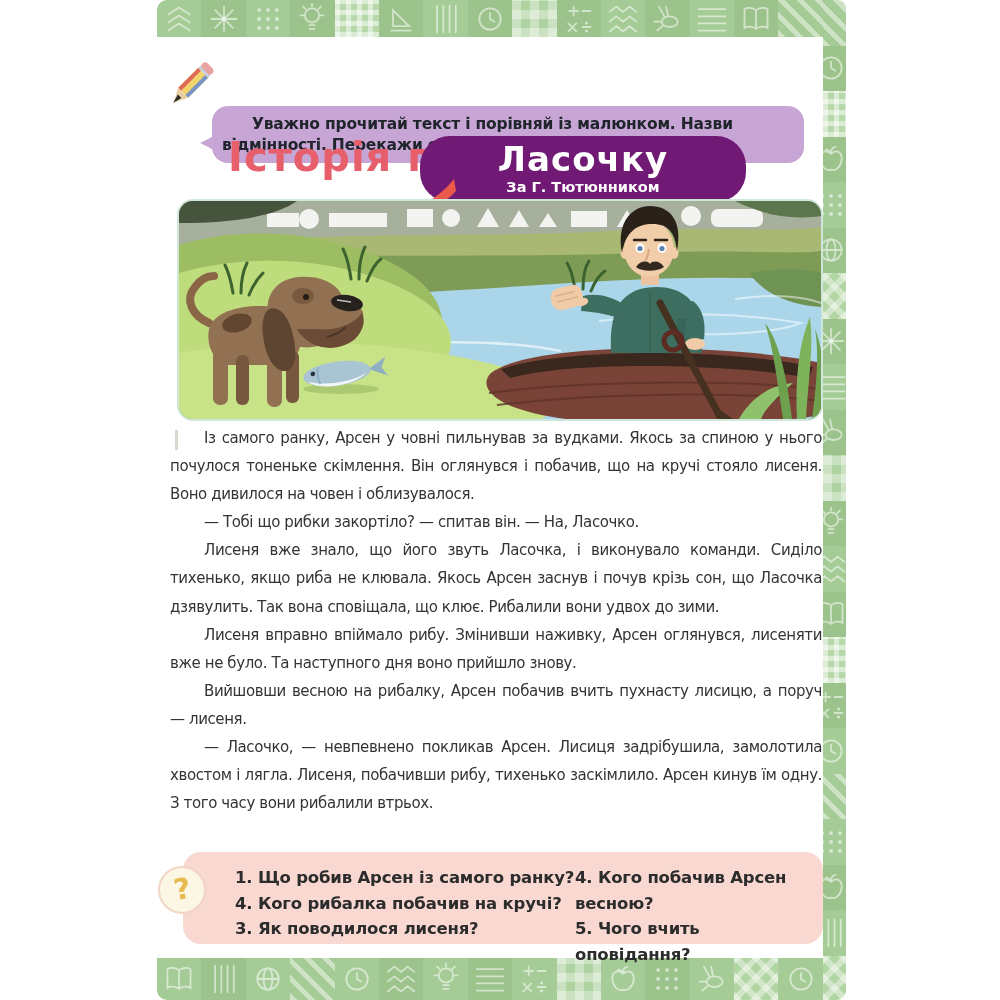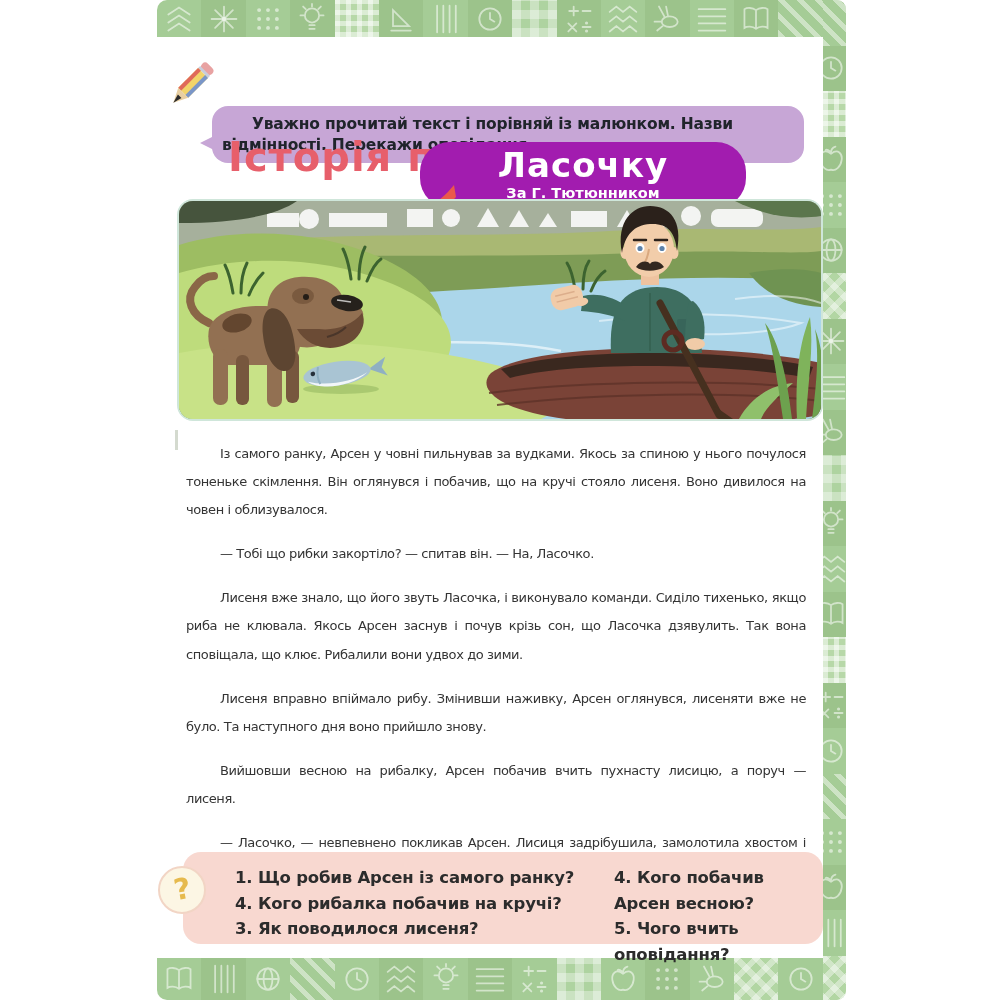--- a/index.html
+++ b/index.html
@@ -37,39 +37,39 @@
   #banner{position:absolute;left:212px;top:58px;width:592px;height:57px;background:#c7a6d6;
           border-radius:16px;box-sizing:border-box;padding:8px 12px 6px 10px;margin-top:48px;}
   #banner:before{content:"";position:absolute;left:-12px;top:30px;width:0;height:0;
           border-style:solid;border-width:7px 14px 7px 0;border-color:transparent #c7a6d6 transparent transparent;}
   #banner p{margin:0;font-size:15.5px;line-height:21px;font-weight:bold;color:#20242b;
           letter-spacing:-.2px;text-indent:30px;}
 
   
   #title-prefix{position:absolute;left:228px;top:134px;font-size:40px;font-weight:800;
           color:#e75f6b;letter-spacing:1px;}
-  #bubble{position:absolute;left:420px;top:142px;width:326px;height:66px;background:#a21caf;
+  #bubble{position:absolute;left:420px;top:136px;width:326px;height:66px;background:#701a75;
           border-radius:30px;text-align:center;}
   #bubble .name{color:#fff;font-size:34px;font-weight:800;line-height:40px;margin-top:3px;letter-spacing:1px;}
   #bubble .byline{color:#fff;font-size:14.5px;font-weight:bold;line-height:16px;}
   #bubble-tail{position:absolute;left:-16px;bottom:-13px;}
 
   
   #scene{position:absolute;left:177px;top:199px;width:646px;height:222px;border-radius:16px;
          overflow:hidden;border:2px solid #cfe6da;box-sizing:border-box;background:#a6b09c;}
 
   
   #story{position:absolute;left:170px;top:424px;width:652px;color:#343434;}
-  #story p{margin:16px;font-size:13px;line-height:28.1px;letter-spacing:-.4px;
+  #story p{margin:0;font-size:15px;line-height:28.1px;letter-spacing:-.4px;
            text-align:justify;text-indent:34px;}
   #tick{position:absolute;left:175px;top:430px;width:3px;height:20px;background:#d4dacf;}
 
   
   #qbox{position:absolute;left:183px;top:852px;width:640px;height:92px;background:#f8d8d0;
-        border-radius:18px;box-sizing:border-box;padding:13px 8px 8px 52px;display:flex;gap:39px;}
+        border-radius:18px;box-sizing:border-box;padding:13px 8px 8px 52px;display:flex;}
   #qbox .col{display:flex;flex-direction:column;}
   #qbox .col1{width:340px;}
   #qbox .col2{flex:1;}
   .q{font-size:16.5px;font-weight:bold;color:#2c2c2c;line-height:25.5px;letter-spacing:-.2px;}
   #qmark{position:absolute;left:158px;top:866px;width:48px;height:48px;border-radius:50%;
          background:#fcf6e4;border:2px solid #f2d5c5;box-sizing:border-box;text-align:center;}
   #qmark span{display:inline-block;font-size:29px;font-weight:800;color:#e6ba4e;line-height:42px;
          transform:rotate(-10deg);}
 </style>
 </head>

